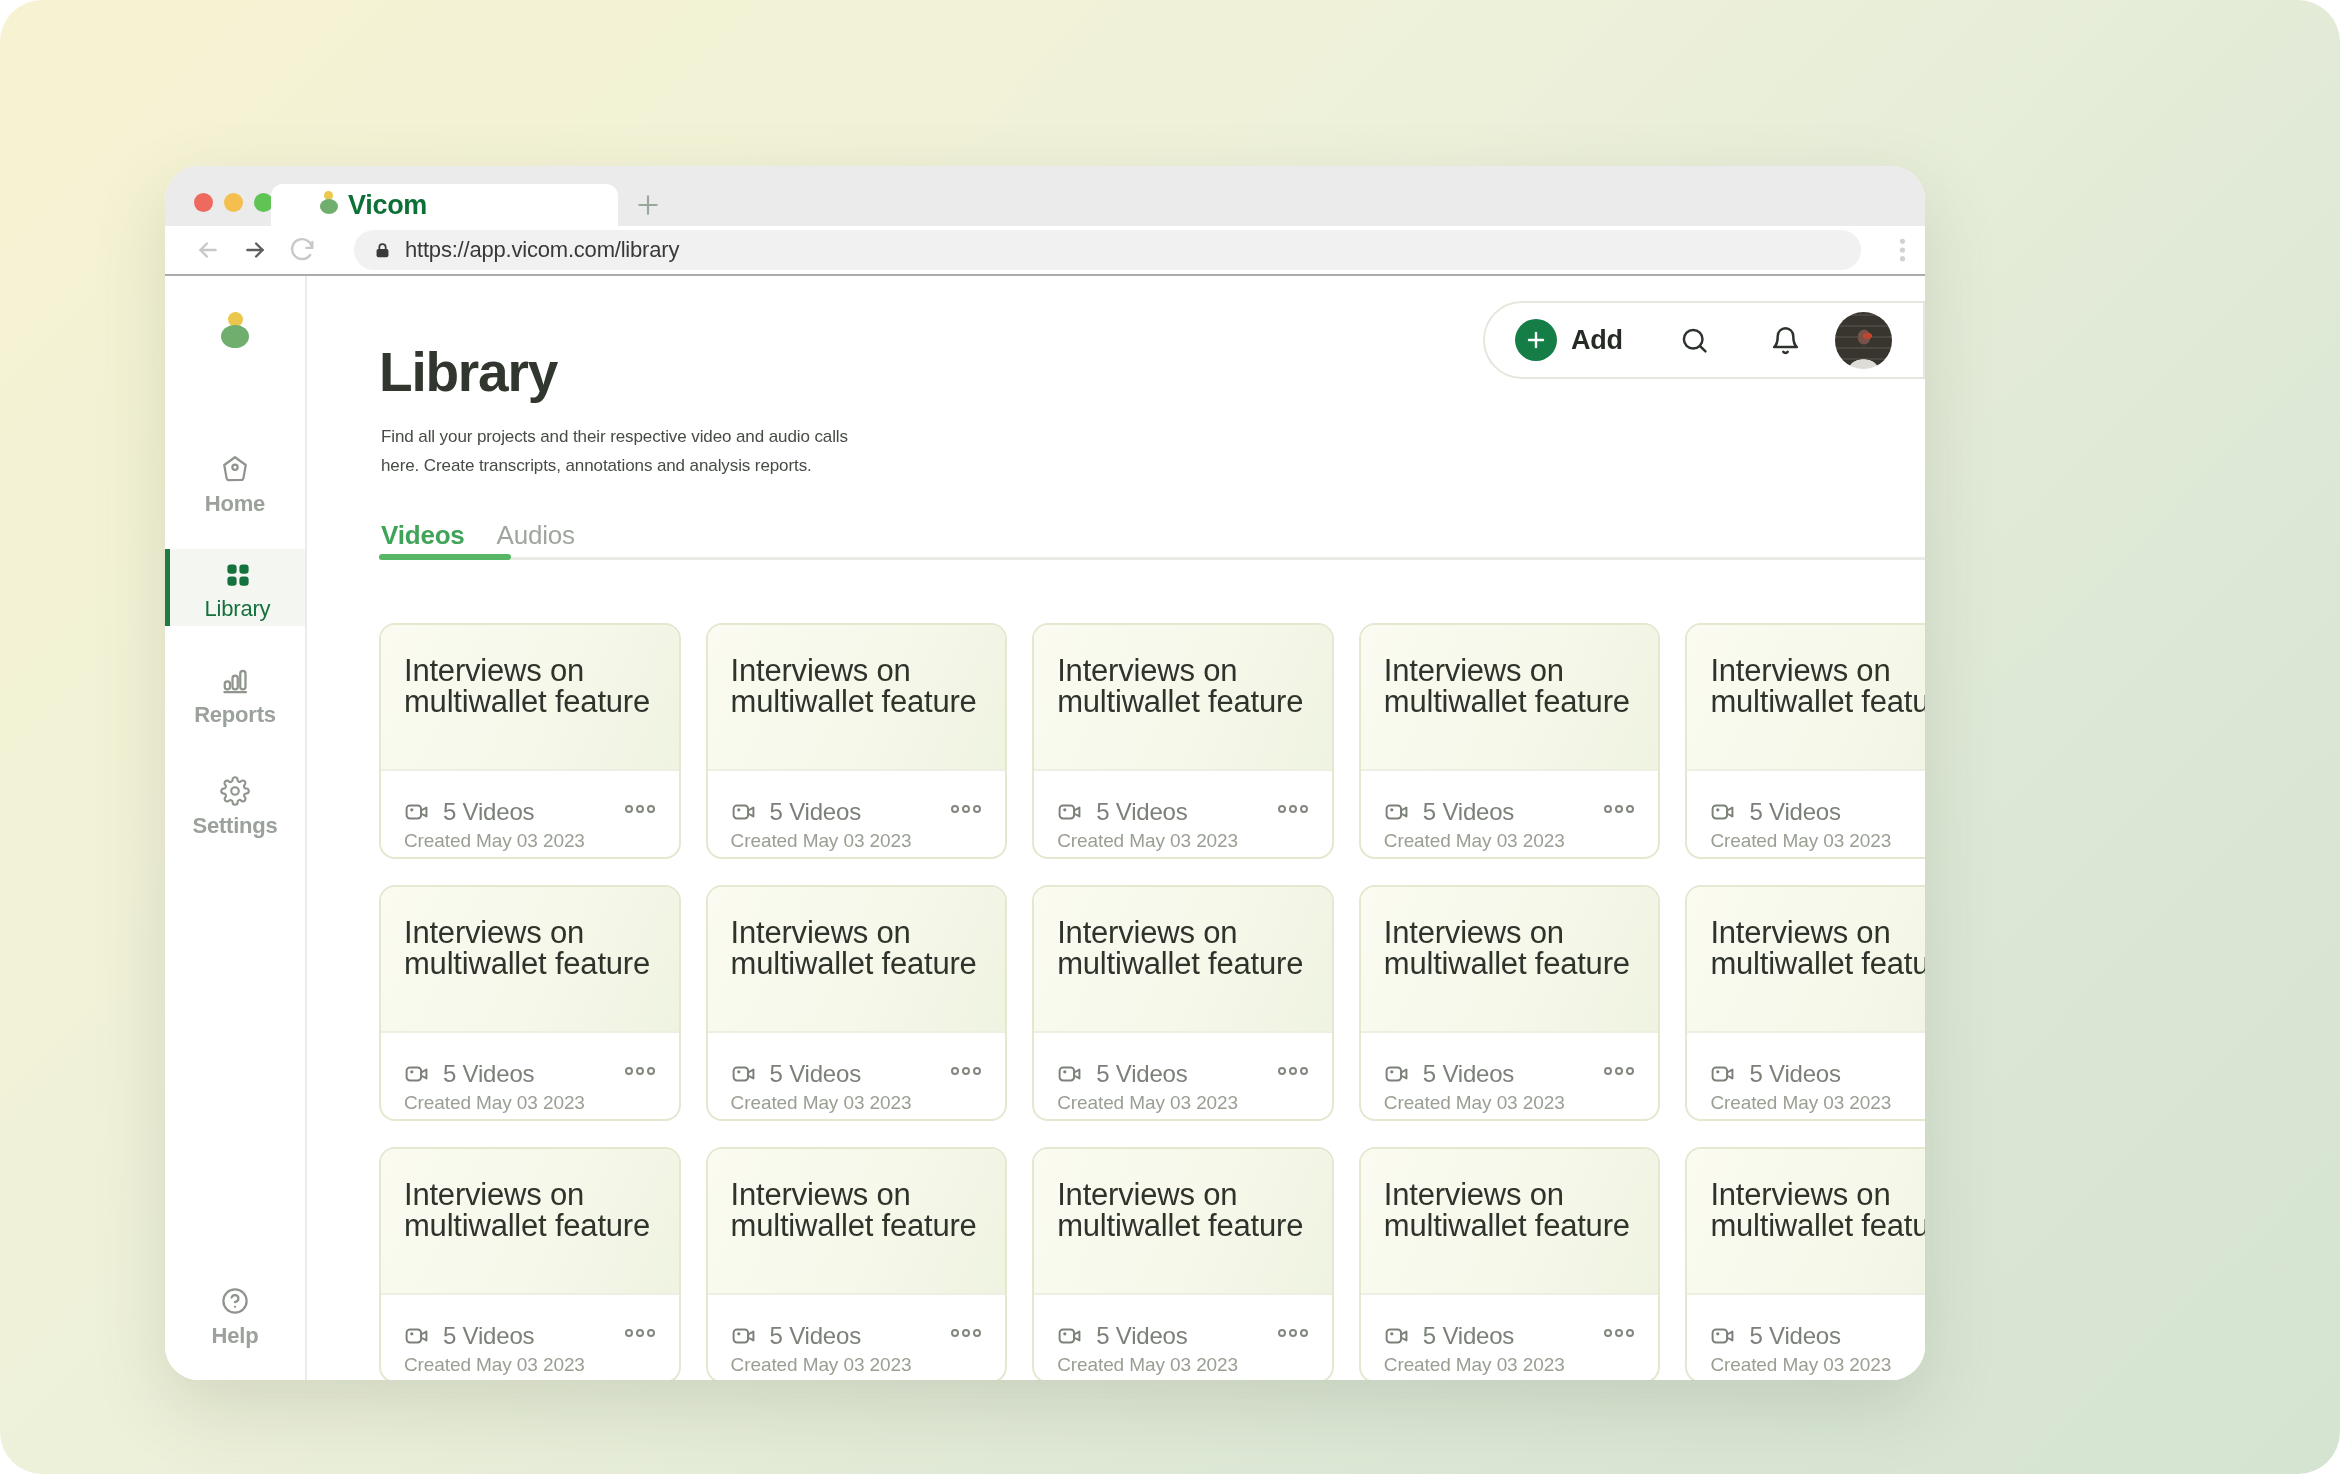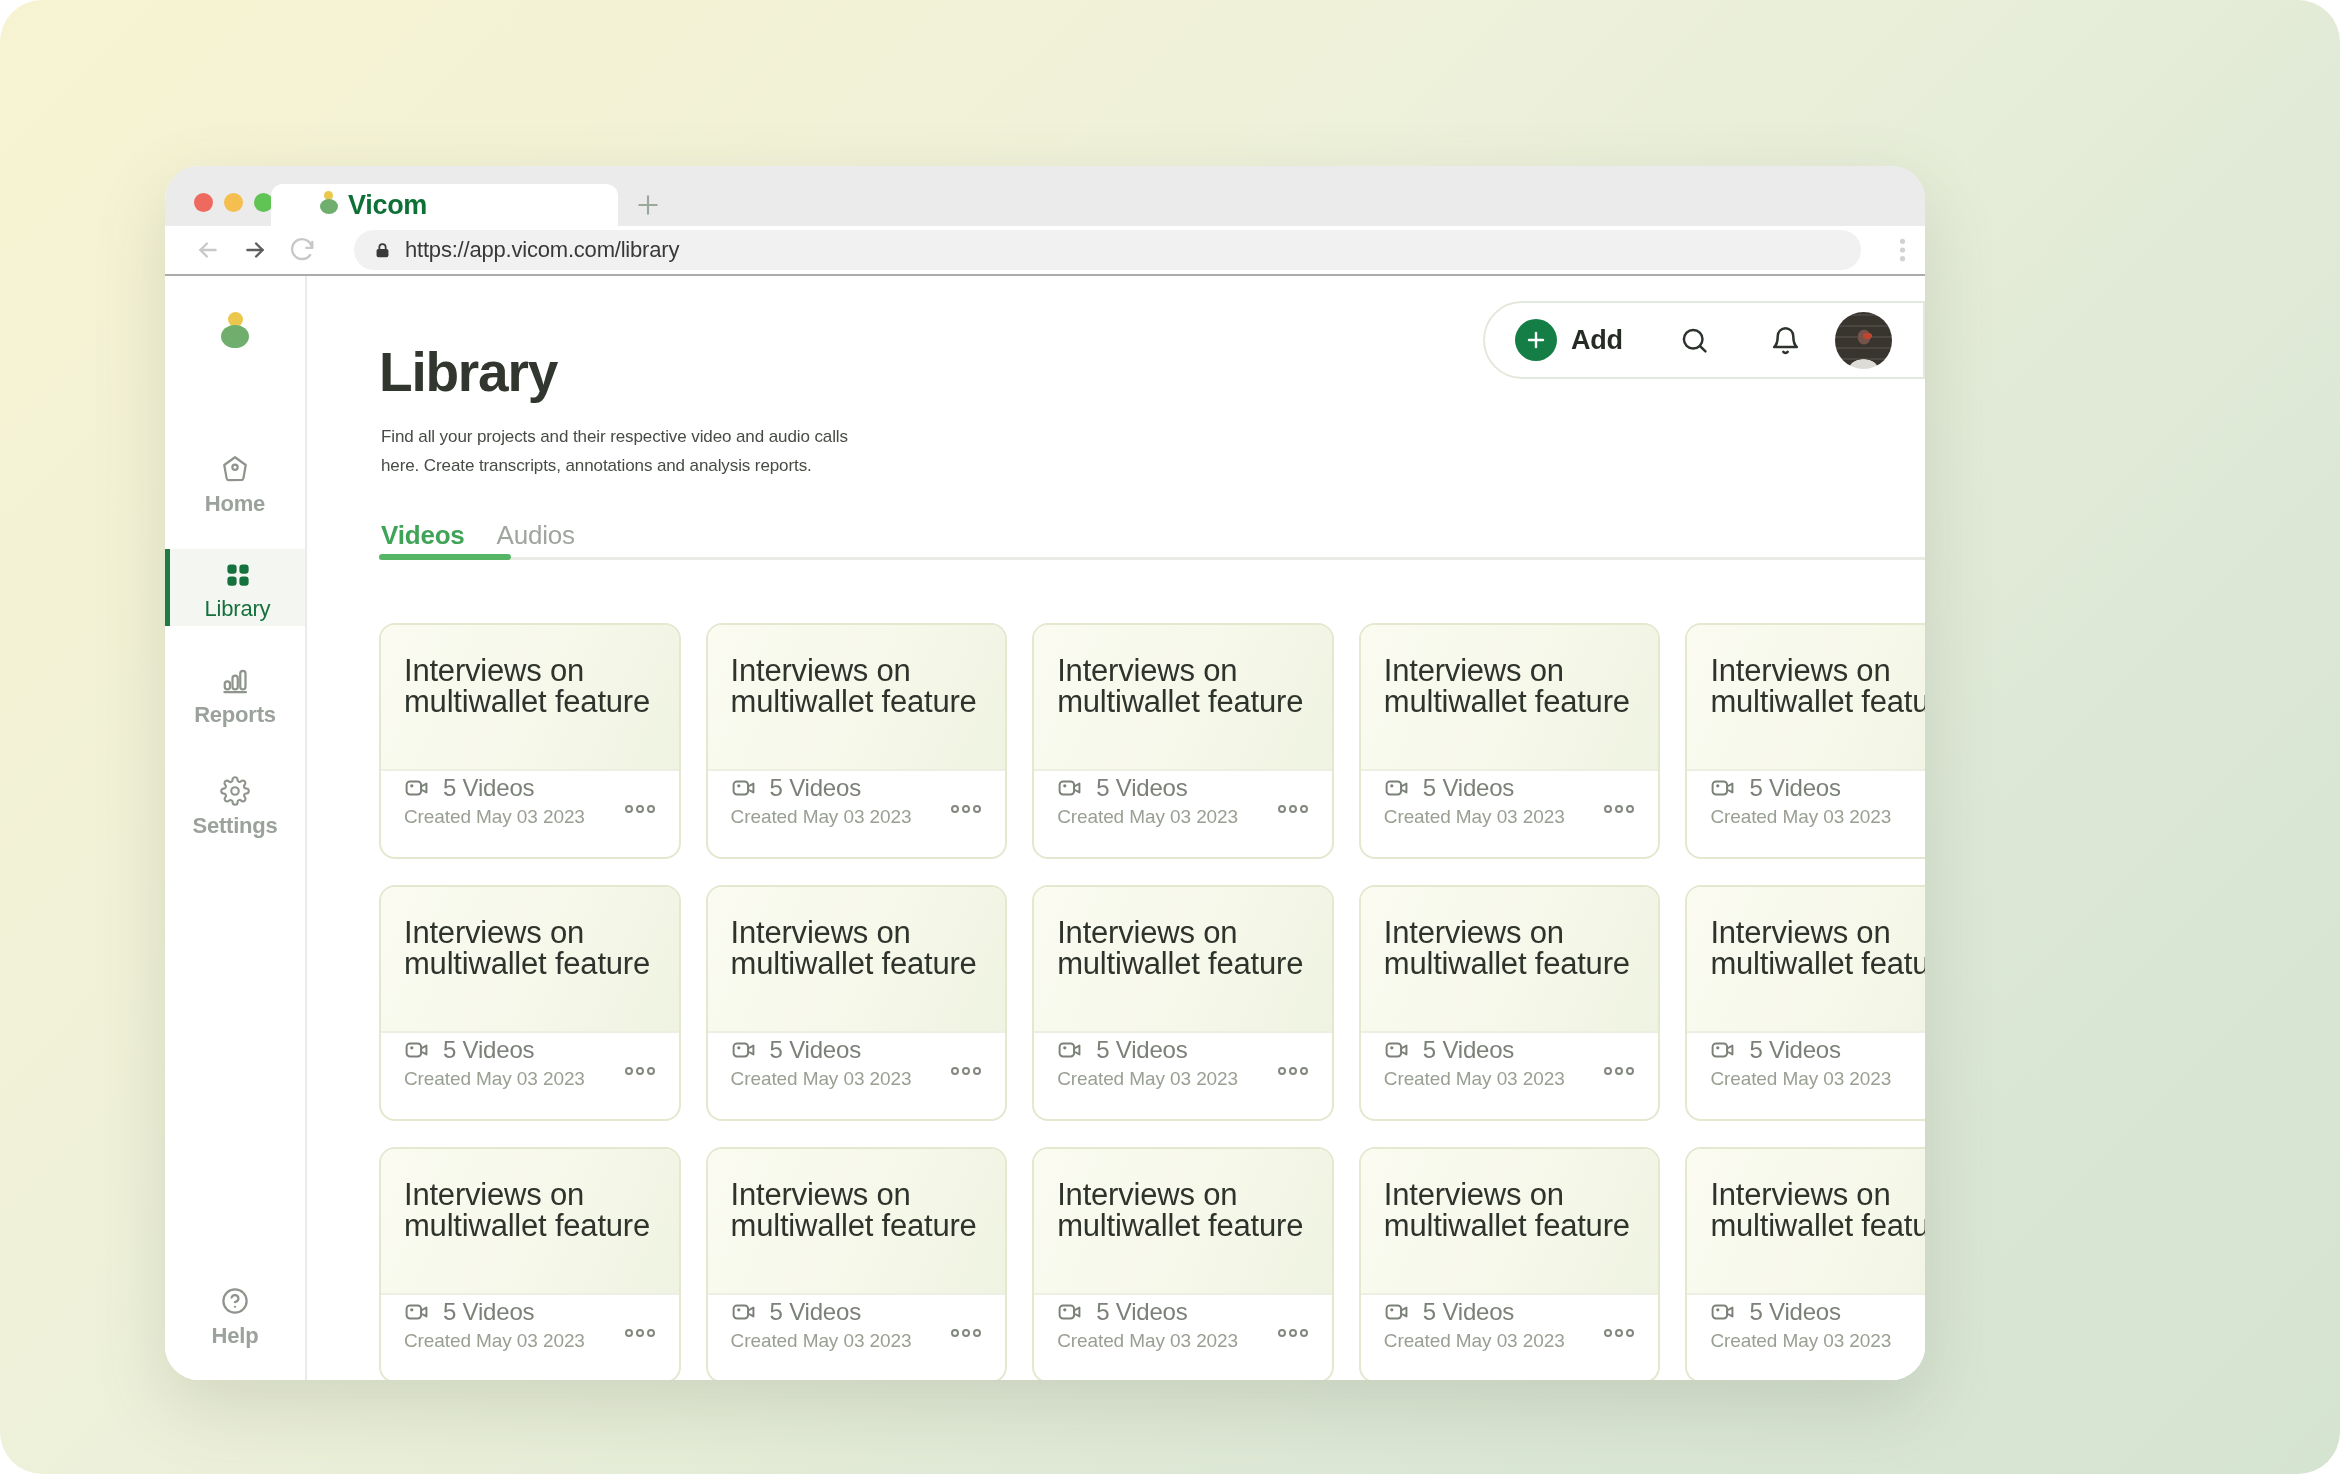--- a/index.html
+++ b/index.html
@@ -130,21 +130,21 @@
     border:2px solid #e3e8cf; border-radius:16px; background:#fff;
     overflow:hidden; display:flex; flex-direction:column; cursor:pointer;
   }
   .card-top {
     height:146px; flex:none;
     background:linear-gradient(115deg,#fbfbf1 0%, #f6f8ea 55%, #eff3e1 100%);
     border-bottom:2px solid #ecefe2;
     padding:30px 24px 0 23px;
   }
   .card-title { font-size:31px; line-height:31px; color:#2e332c; letter-spacing:-0.2px; }
-  .card-footer { flex:1; position:relative; padding:3px 22px 0 23px; }
+  .card-footer { flex:1; position:relative; padding:27px 22px 0 23px; }
   .count-row { display:flex; align-items:center; gap:13px; }
   .count-row svg { width:26px; height:26px; color:#7b8179; flex:none; }
   .card-count { font-size:24px; color:#7b8179; letter-spacing:-0.2px; }
   .card-created { font-size:19px; color:#99a093; margin-top:4px; letter-spacing:-0.1px; }
   .card-menu { position:absolute; right:22px; top:32px; color:#82887f; }
   .card-menu svg { width:34px; height:12px; }
 
   svg { display:block; }
 </style>
 </head>

